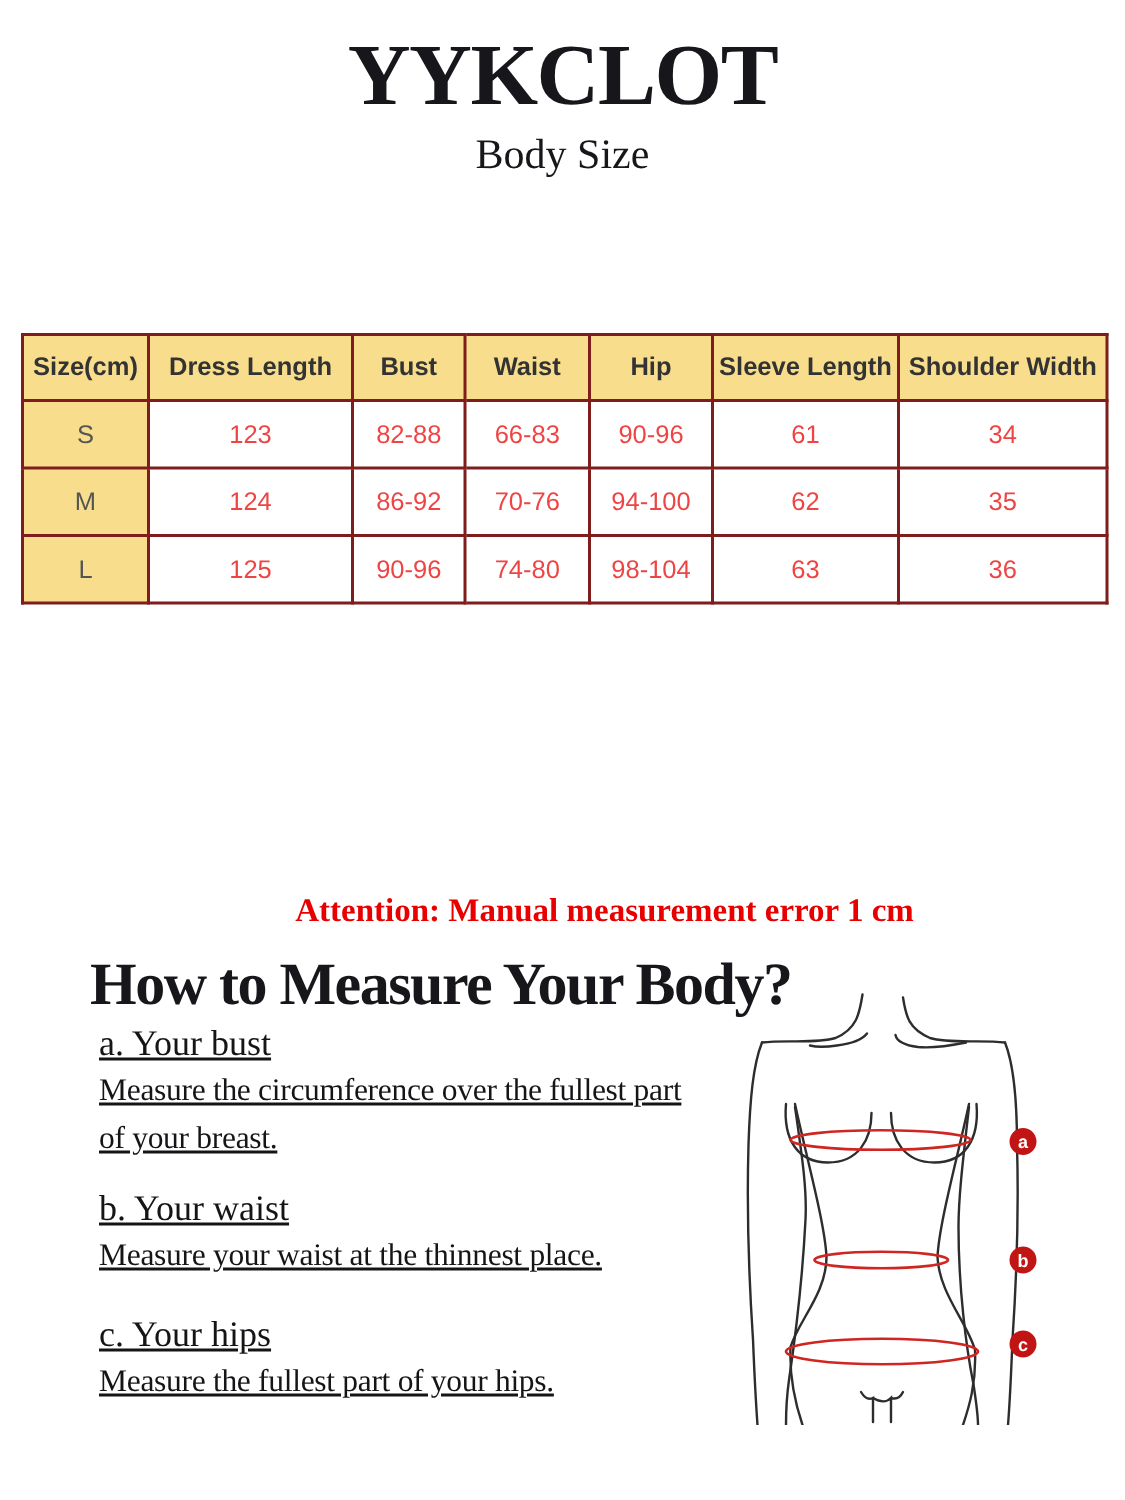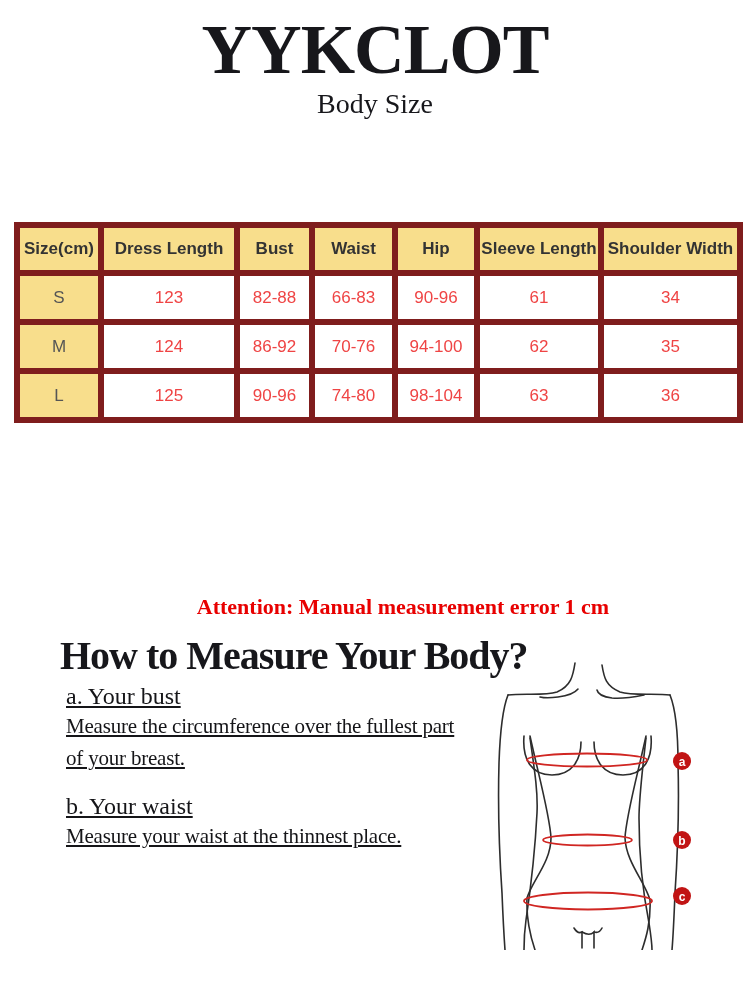--- a/index.html
+++ b/index.html
@@ -3,34 +3,34 @@
 <meta charset="utf-8">
 <style>
   html,body{margin:0;padding:0;background:#fff;}
   .page{
     position:relative;width:750px;height:1000px;background:#ffffff;
     font-family:"Liberation Serif",serif;color:#151518;overflow:hidden;
   }
   
   .brand{
     position:absolute;top:18px;left:0;width:100%;text-align:center;
-    font-size:70px;font-weight:700;letter-spacing:-1px;line-height:64px;color:#17171b;
+    font-size:58px;font-weight:700;letter-spacing:-1px;line-height:64px;color:#17171b;
   }
   .subtitle{
     position:absolute;top:88px;left:0;width:100%;text-align:center;
     font-size:28px;line-height:32px;color:#17171b;
   }
   
   .size-table{
     position:absolute;top:222px;left:14px;width:723px;
     border-collapse:collapse;table-layout:fixed;
     font-family:"Liberation Sans",sans-serif;
   }
   .size-table th,.size-table td{
-    border:6px solid #7f1d1d;text-align:center;vertical-align:middle;padding:0;
+    border:2px solid #7f1d1d;text-align:center;vertical-align:middle;padding:0;
   }
   .size-table thead th{
     background:#f8de8c;color:#333;font-size:17px;font-weight:700;height:42px;
   }
   .size-table tbody th{
     background:#f8de8c;color:#555;font-size:17px;font-weight:400;
   }
   .size-table tbody td{
     background:#fff;color:#ef4444;font-size:17px;font-weight:400;height:43px;
   }
@@ -122,20 +122,24 @@
     <div class="sec-heading">a. Your bust</div>
     <div class="sec-line">Measure the circumference over the fullest part</div>
     <div class="sec-line">of your breast.</div>
   </div>
 
   <div class="section sec-b">
     <div class="sec-heading">b. Your waist</div>
     <div class="sec-line">Measure your waist at the thinnest place.</div>
   </div>
 
+  <div class="section sec-c">
+    <div class="sec-heading">c. Your hips</div>
+    <div class="sec-line">Measure the fullest part of your hips.</div>
+  </div>
 
   <div class="figure-wrap">
     <svg width="200" height="302" viewBox="0 0 200 302" xmlns="http://www.w3.org/2000/svg">
       <g fill="none" stroke="#2d2d2d" stroke-width="1.6" stroke-linecap="round">
 
         <path d="M 81,15 C 79,28 77,38 63,44 C 50,48 30,45 14,47"></path>
         <path d="M 84,41 C 80,46 72,48 64,49 C 57,50 50,50 46,49"></path>
         <path d="M 108,17 C 110,30 112,38 126,44 C 139,48 160,45 176,47"></path>
         <path d="M 103,42 C 104,47 110,49 118,50 C 128,51 140,49 150,47"></path>
 

